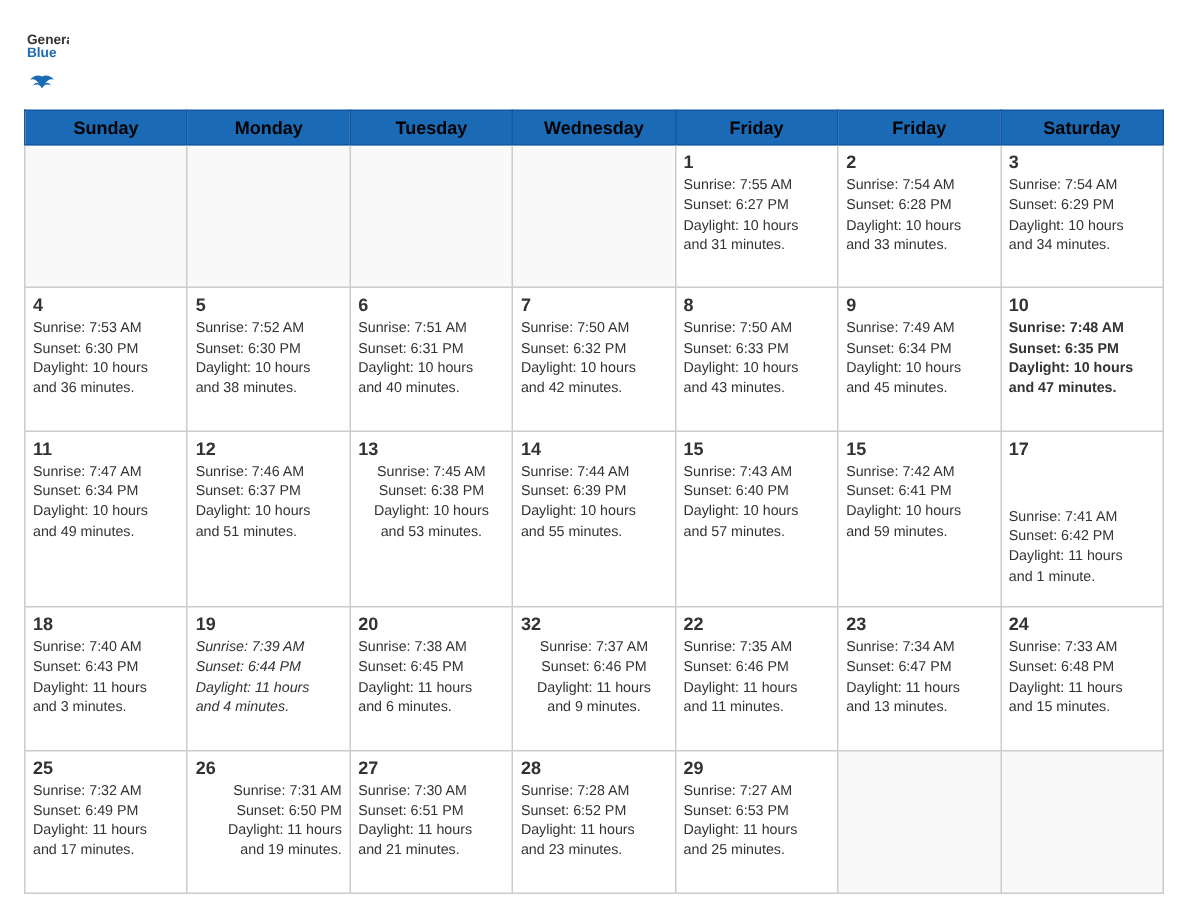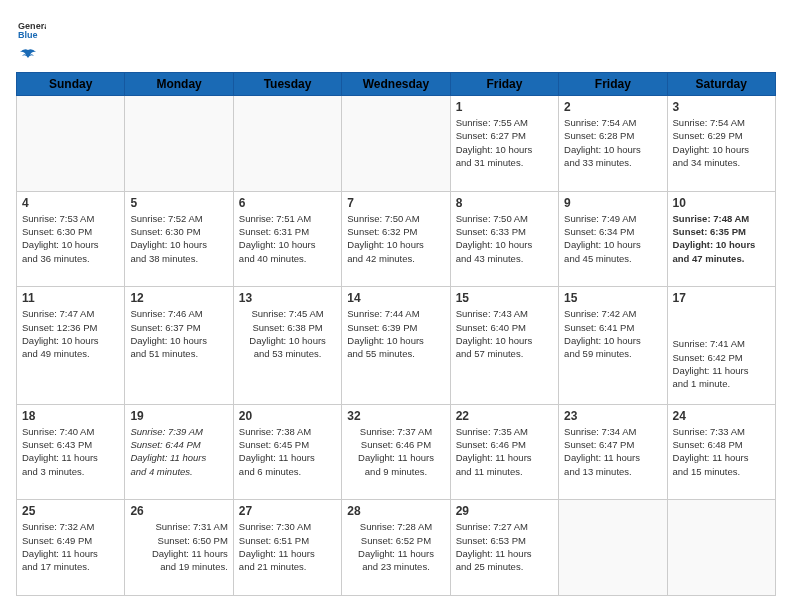--- a/index.html
+++ b/index.html
@@ -202,21 +202,21 @@
             <div class="day-info" style="white-space: pre-line; font-weight: bold;">Sunrise: 7:48 AM
 Sunset: 6:35 PM
 Daylight: 10 hours
 and 47 minutes.</div>
           </td>
         </tr>
         <tr>
           <td>
             <span class="day-num">11</span>
             <div class="day-info" style="white-space: pre-line;">Sunrise: 7:47 AM
-Sunset: 12:36 PM
+Sunset: 6:34 PM
 Daylight: 10 hours
 and 49 minutes.</div>
           </td>
           <td>
             <span class="day-num">12</span>
             <div class="day-info" style="white-space: pre-line;">Sunrise: 7:46 AM
 Sunset: 6:37 PM
 Daylight: 10 hours
 and 51 minutes.</div>
           </td>
@@ -324,21 +324,21 @@
           </td>
           <td>
             <span class="day-num">27</span>
             <div class="day-info" style="white-space: pre-line;">Sunrise: 7:30 AM
 Sunset: 6:51 PM
 Daylight: 11 hours
 and 21 minutes.</div>
           </td>
           <td>
             <span class="day-num">28</span>
-            <div class="day-info" style="white-space: pre-line; text-align: center;">Sunrise: 7:28 AM
+            <div class="day-info" style="white-space: pre-line;">Sunrise: 7:28 AM
 Sunset: 6:52 PM
 Daylight: 11 hours
 and 23 minutes.</div>
           </td>
           <td>
             <span class="day-num">29</span>
             <div class="day-info" style="white-space: pre-line;">Sunrise: 7:27 AM
 Sunset: 6:53 PM
 Daylight: 11 hours
 and 25 minutes.</div>

